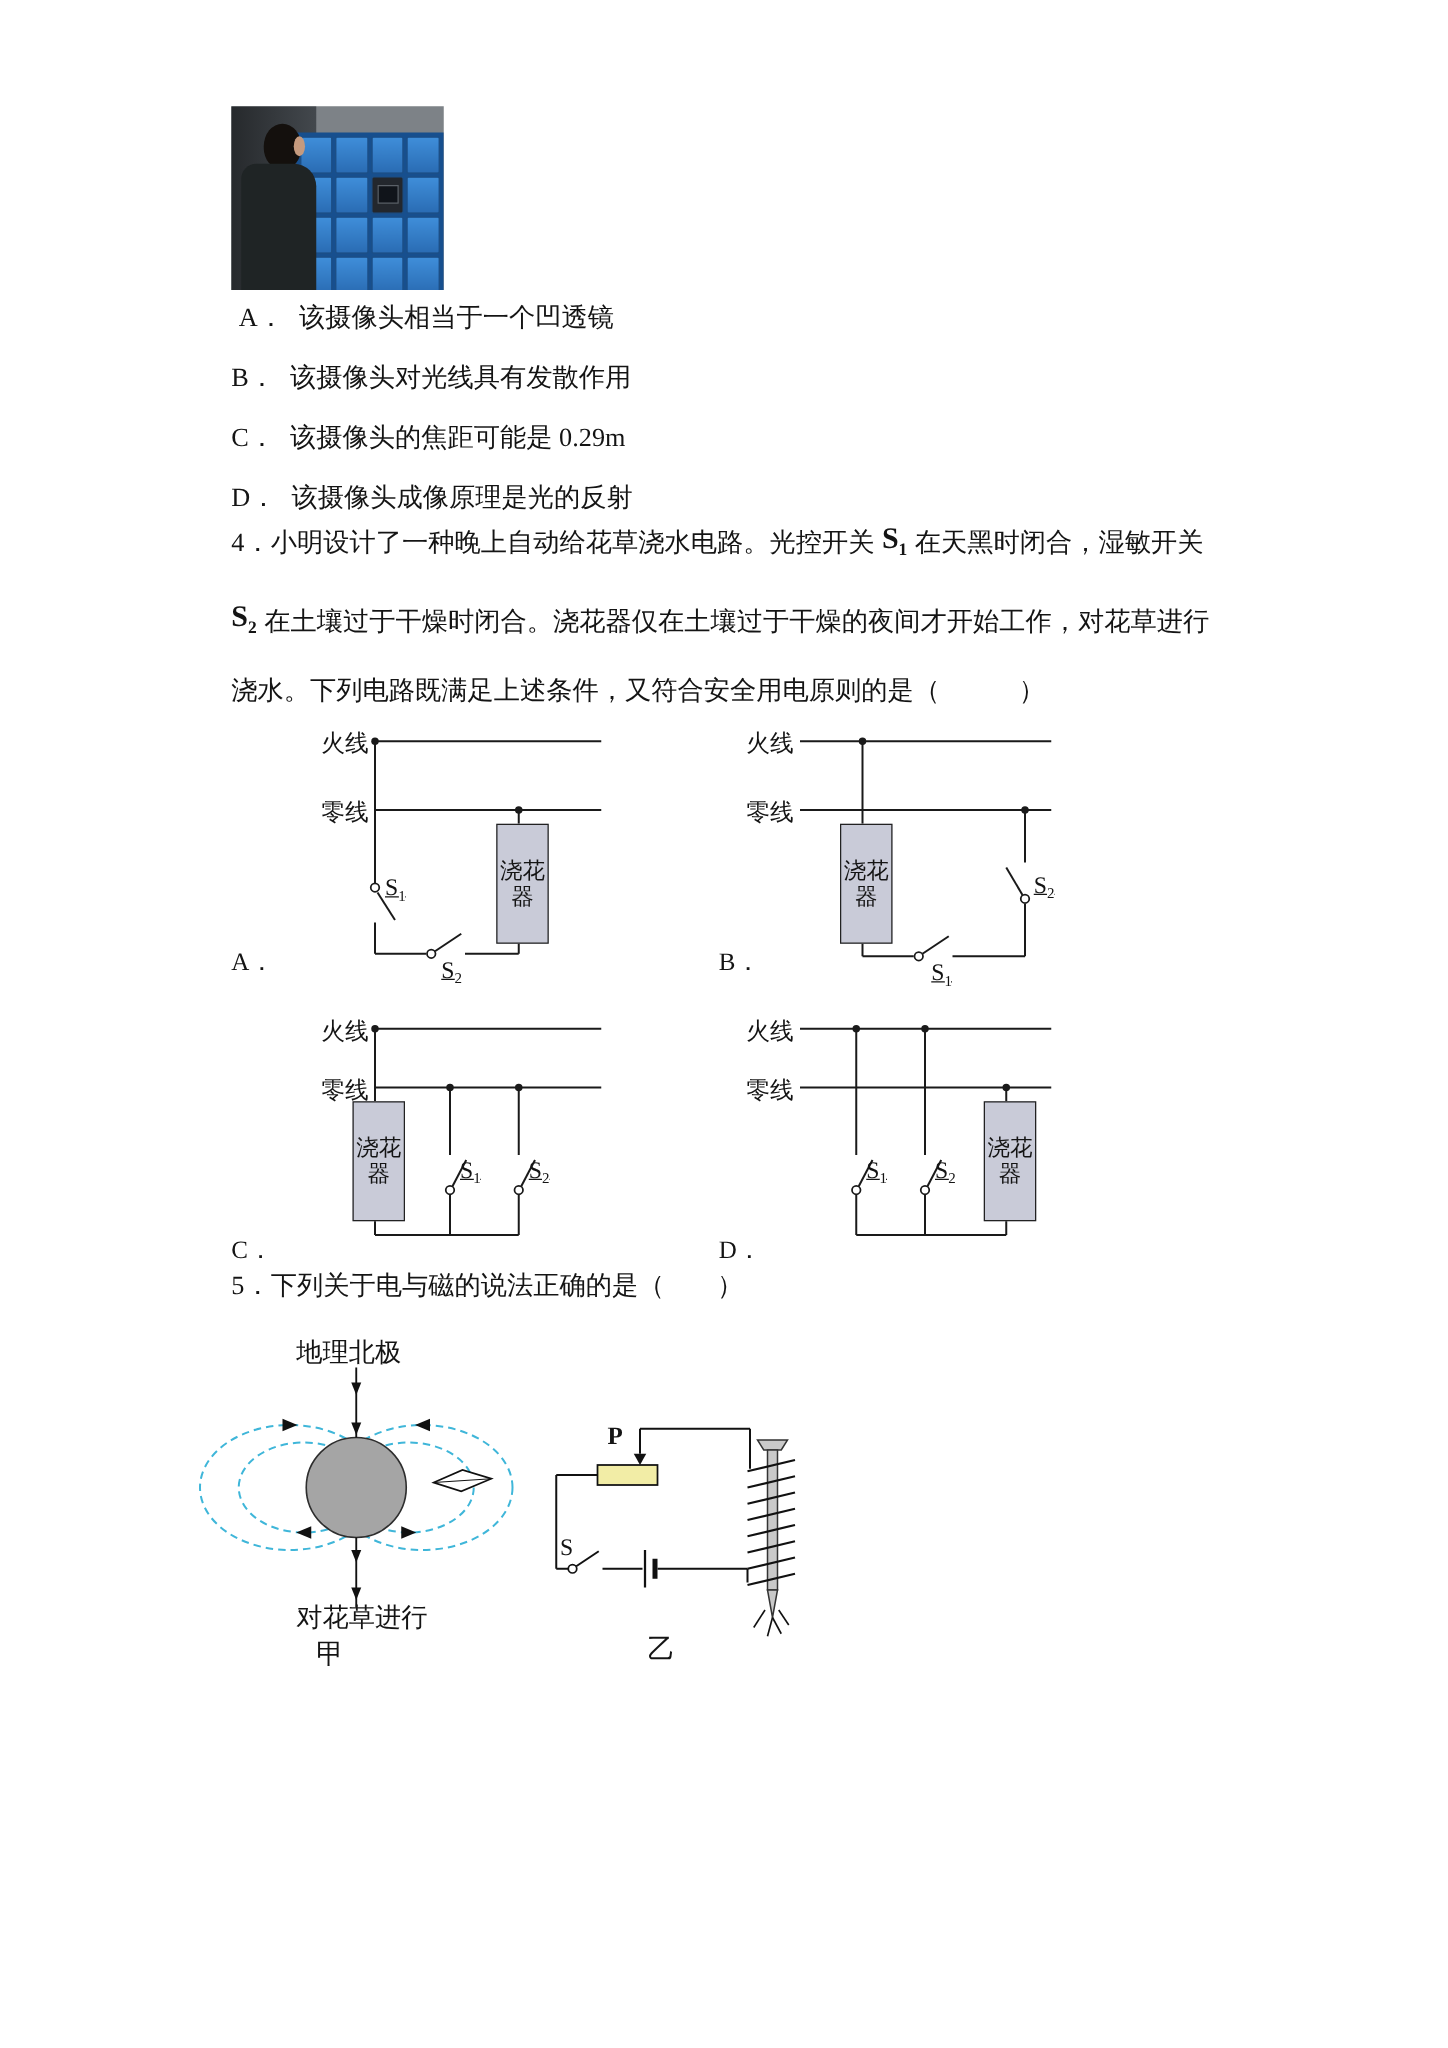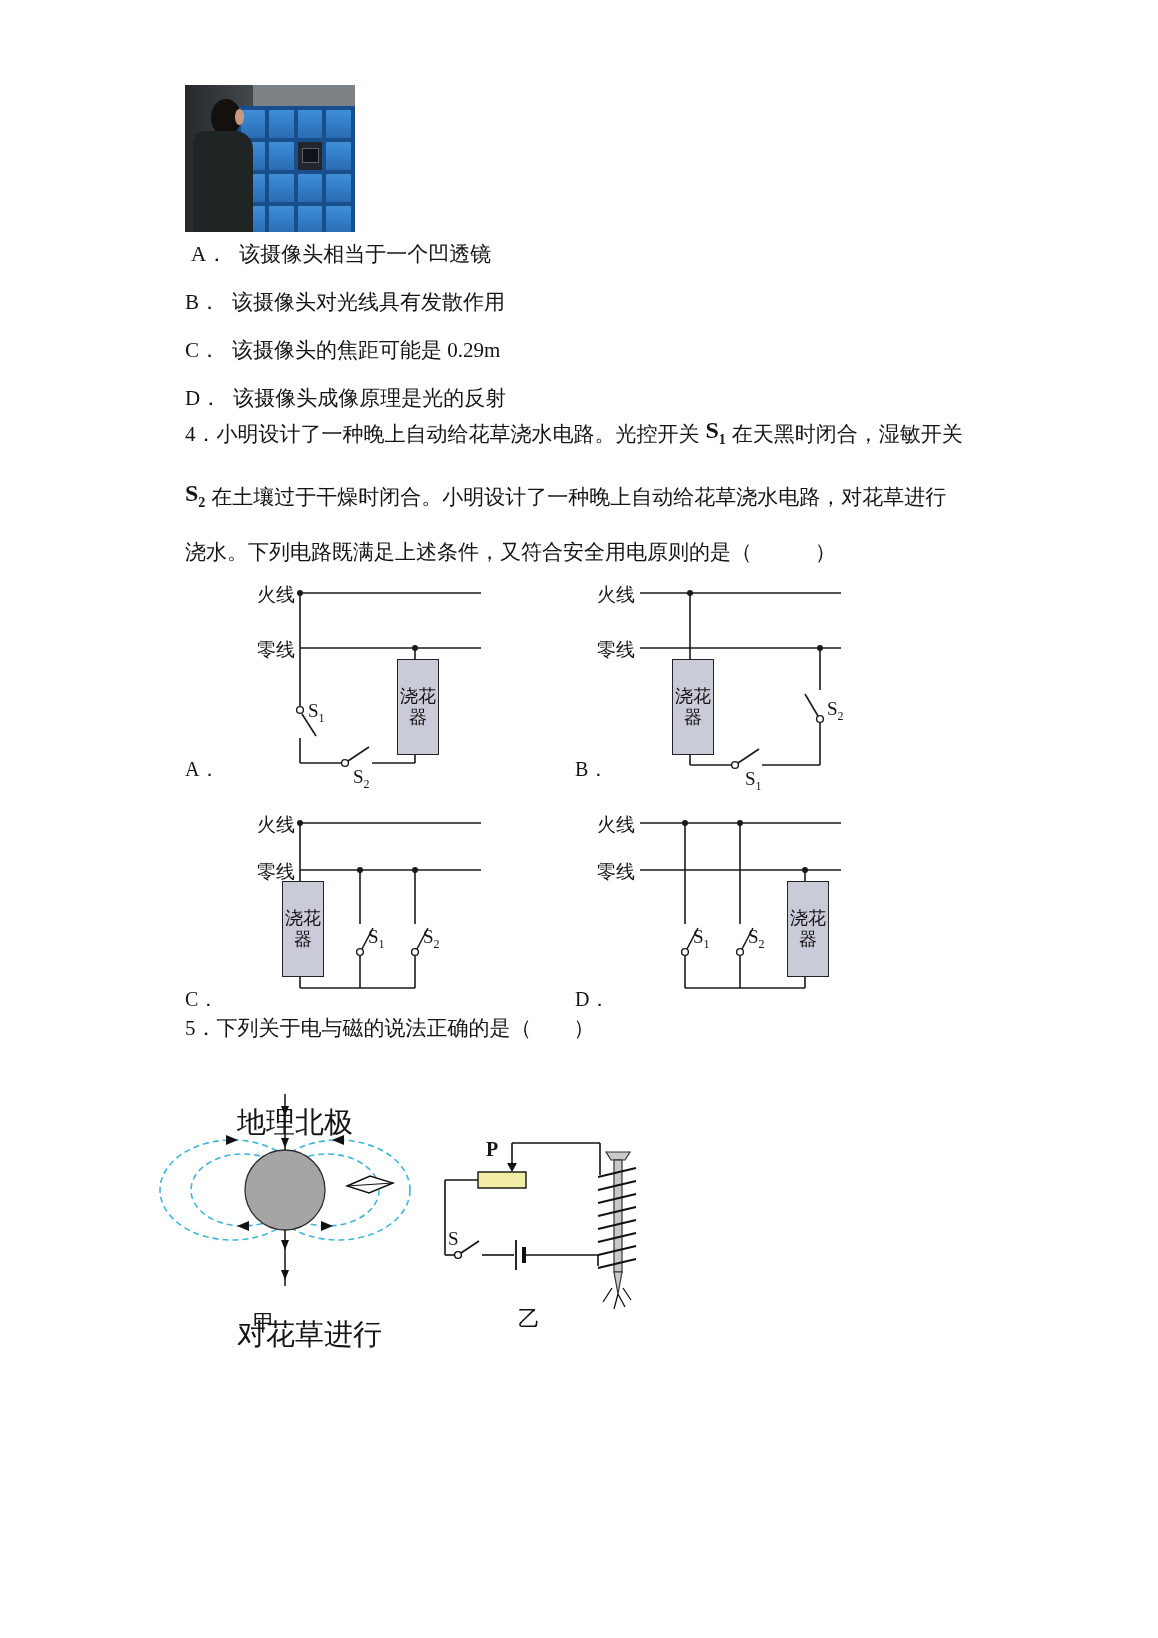--- a/index.html
+++ b/index.html
@@ -28,29 +28,29 @@
   .option-row{font-size:21px;white-space:nowrap;}
   .opt-label{margin-right:12px;}
   .qline{font-size:21px;white-space:nowrap;}
   .bigS{font-weight:bold;font-size:24px;margin:0 6px;display:inline-block;transform:translateY(-3px);}
   .bigS sub{font-size:14px;}
 
   
   .circuit{font-size:19px;}
   .circuit svg{position:absolute;left:0;top:0;}
   .wire-label{position:absolute;font-size:19px;}
-  .s-label{position:absolute;font-size:19px;}
+  .s-label{position:absolute;font-size:19px;text-decoration:underline;}
   .s-label sub,.s-label2 sub{font-size:12px;}
   .device-box{position:absolute;width:36px;background:#c9cbd8;border:1.6px solid #222;
       display:flex;align-items:center;justify-content:center;text-align:center;
       font-size:18px;line-height:21px;word-break:break-all;padding:2px;}
   .circ-letter{position:absolute;font-size:20px;}
 
   
-  .fig-label{position:absolute;font-size:29px;white-space:nowrap;margin-top:35px;}
+  .fig-label{position:absolute;font-size:21px;white-space:nowrap;}
   .fig-caption{position:absolute;font-size:22px;}
   .p-label{position:absolute;font-size:20px;font-weight:bold;}
   .s-label2{position:absolute;font-size:19px;}
   .fig svg{position:absolute;}
 </style>
 </head>
 <body>
 
 <div>
 
@@ -93,21 +93,21 @@
     <span class="opt-label">C．</span><span>该摄像头的焦距可能是 0.29m</span>
   </div>
   <div class="abs option-row" style="left:185px;top:384px;">
     <span class="opt-label">D．</span><span>该摄像头成像原理是光的反射</span>
   </div>
 
   <div class="abs qline" style="left:185px;top:420px;">
     <span>4．小明设计了一种晚上自动给花草浇水电路。光控开关</span><span class="bigS"><span>S</span><sub>1</sub></span><span>在天黑时闭合，湿敏开关</span>
   </div>
   <div class="abs qline" style="left:185px;top:483px;">
-    <span class="bigS" style="margin-left:0;"><span>S</span><sub>2</sub></span><span>在土壤过于干燥时闭合。小明设计了一种晚上自动给花草浇水电路，对花草进行</span>
+    <span class="bigS" style="margin-left:0;"><span>S</span><sub>2</sub></span><span>在土壤过于干燥时闭合。浇花器仅在土壤过于干燥的夜间才开始工作，对花草进行</span>
   </div>
   <div class="abs qline" style="left:185px;top:538px;">
     <span>浇水。下列电路既满足上述条件，又符合安全用电原则的是（　　　）</span>
   </div>
 
   <div class="abs circuit" style="left:255px;top:578px;width:230px;height:217px;">
     <svg width="230" height="217">
       <g stroke="#1a1a1a" stroke-width="1.6" fill="none">
         <line x1="45" y1="15" x2="226" y2="15"></line>
         <line x1="45" y1="70" x2="226" y2="70"></line>

